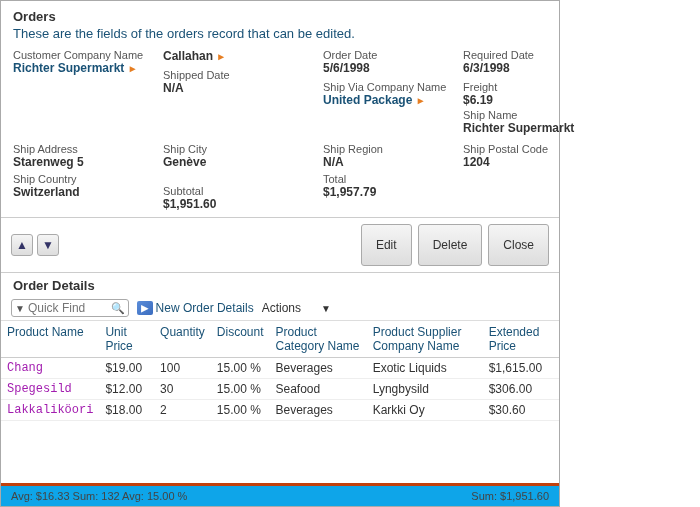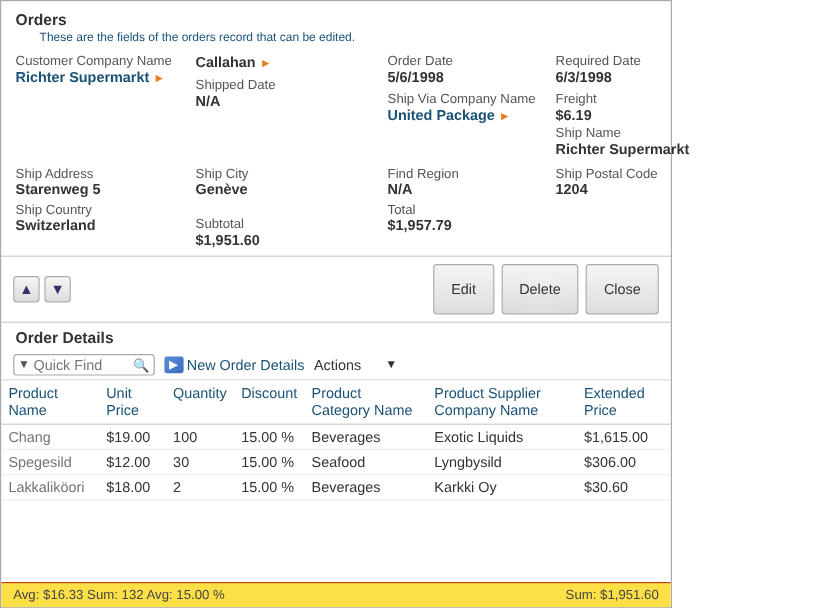--- a/index.html
+++ b/index.html
@@ -26,23 +26,22 @@
       border-bottom: 1px solid #ccc;
       flex-shrink: 0;
     }
     .orders-title {
       font-weight: bold;
       font-size: 13px;
       margin-bottom: 2px;
     }
     .orders-subtitle {
       color: #1a5276;
-      font-size: 10px;
+      font-size: 13px;
       margin-bottom: 8px;
-      margin-left: 20px;
     }
     .fields-grid {
       display: grid;
       grid-template-columns: 150px 160px 140px 160px;
       row-gap: 4px;
     }
     .field-label {
       color: #555;
       font-size: 11px;
     }
@@ -212,29 +211,30 @@
       border-bottom: 1px solid #ccc;
       white-space: normal;
       vertical-align: top;
     }
     tbody td {
       padding: 3px 6px;
       border-bottom: 1px solid #eee;
       vertical-align: middle;
     }
     .td-link {
-      color: #737373;
-      cursor: pointer;
+      color: #a21caf;
+      cursor: pointer;
+      font-family: Liberation Mono, monospace;
     }
     .footer-row {
       display: flex;
       justify-content: space-between;
       padding: 4px 10px;
-      background: #fde047;
-      border-top: 1px solid #c2410c;
+      background: #0ea5e9;
+      border-top: 3px solid #c2410c;
       font-size: 11px;
       color: #444;
       flex-shrink: 0;
     }
   </style>
 </head>
 <body>
 
 <div class="page-wrapper">
 
@@ -288,21 +288,21 @@
         <span class="field-label" style="margin-top:4px;">Ship Country</span>
         <span class="field-value">Switzerland</span>
       </div>
       <div class="field-group">
         <span class="field-label">Ship City</span>
         <span class="field-value">Genève</span>
         <span class="field-label" style="margin-top:16px;">Subtotal</span>
         <span class="field-value">$1,951.60</span>
       </div>
       <div class="field-group">
-        <span class="field-label">Find Region</span>
+        <span class="field-label">Ship Region</span>
         <span class="field-value">N/A</span>
         <span class="field-label" style="margin-top:4px;">Total</span>
         <span class="field-value">$1,957.79</span>
       </div>
       <div class="field-group">
         <span class="field-label">Ship Postal Code</span>
         <span class="field-value">1204</span>
       </div>
     </div>
   </div>

